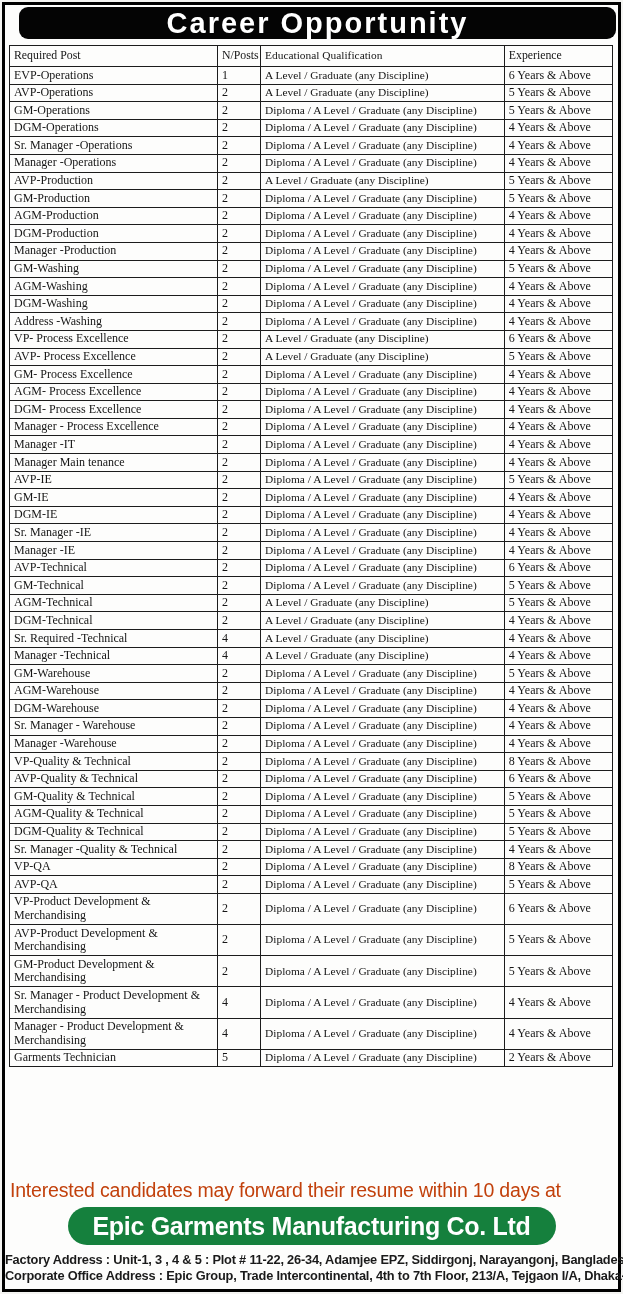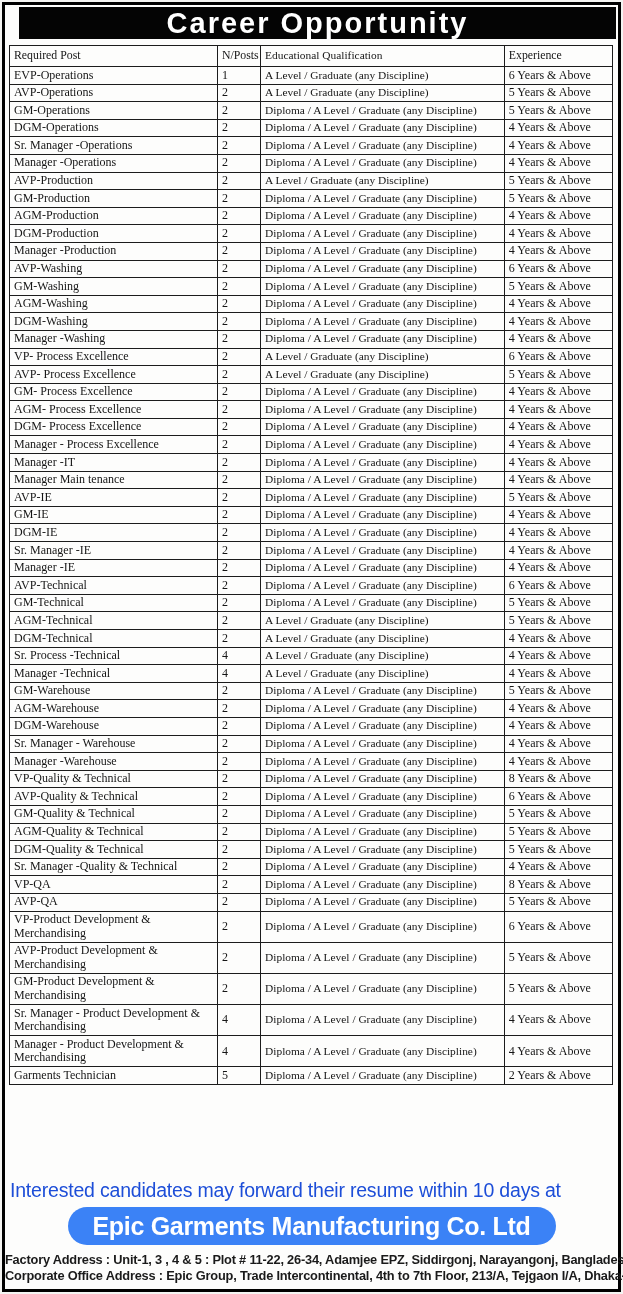--- a/index.html
+++ b/index.html
@@ -19,20 +19,21 @@
     margin: 2px 2px 0 14px;
     height: 32px;
     background: #040404;
     color: #fff;
     text-align: center;
     font-family: "Liberation Sans", sans-serif;
     font-weight: bold;
     font-size: 29px;
     line-height: 33px;
     letter-spacing: 2px;
+    border-radius: 9px;
   }
   table.job-table {
     border-collapse: collapse;
     table-layout: fixed;
     margin: 6px 0 0 4px;
     width: 604px;
   }
   .job-table th, .job-table td {
     border: 1px solid #1c1c1c;
     padding: 1.5px 4px;
@@ -49,30 +50,30 @@
   .col-n     { width: 41px; text-align: center; }
   .col-qual  { width: 232px; font-size: 11.4px !important; white-space: nowrap; }
   .col-exp   { width: 103px; white-space: nowrap; font-family: Liberation Serif, serif; }
   .ad-footer {
     position: absolute;
     left: 0; right: 0; bottom: 2px;
   }
   .resume-line {
     font-family: "Liberation Sans", sans-serif;
     font-size: 19.5px;
-    color: #1d4ed8;
+    color: #c2410c;
     padding: 2px 2px 5px 5px;
     letter-spacing: -0.2px;
     white-space: nowrap;
   }
   .company-banner {
     margin: 0 auto 7px auto;
     width: 488px;
     height: 38px;
-    background: #3b82f6;
+    background: #15803d;
     border-radius: 20px;
     color: #fff;
     text-align: center;
     font-family: "Liberation Sans", sans-serif;
     font-weight: bold;
     font-size: 25px;
     line-height: 38px;
     letter-spacing: -0.3px;
   }
   .addresses {
@@ -172,153 +173,147 @@
           <td class="col-qual">Diploma / A Level / Graduate (any Discipline)</td>
           <td class="col-exp">4 Years &amp; Above</td>
         </tr>
         <tr>
           <td class="col-post">Manager -Production</td>
           <td class="col-n">2</td>
           <td class="col-qual">Diploma / A Level / Graduate (any Discipline)</td>
           <td class="col-exp">4 Years &amp; Above</td>
         </tr>
         <tr>
-          <td class="col-post">AVP-Washing</td>
-          <td class="col-n">2</td>
-          <td class="col-qual">Diploma / A Level / Graduate (any Discipline)</td>
+          <td class="col-post">GM-Washing</td>
+          <td class="col-n">2</td>
+          <td class="col-qual">Diploma / A Level / Graduate (any Discipline)</td>
+          <td class="col-exp">5 Years &amp; Above</td>
+        </tr>
+        <tr>
+          <td class="col-post">AGM-Washing</td>
+          <td class="col-n">2</td>
+          <td class="col-qual">Diploma / A Level / Graduate (any Discipline)</td>
+          <td class="col-exp">4 Years &amp; Above</td>
+        </tr>
+        <tr>
+          <td class="col-post">DGM-Washing</td>
+          <td class="col-n">2</td>
+          <td class="col-qual">Diploma / A Level / Graduate (any Discipline)</td>
+          <td class="col-exp">4 Years &amp; Above</td>
+        </tr>
+        <tr>
+          <td class="col-post">Address -Washing</td>
+          <td class="col-n">2</td>
+          <td class="col-qual">Diploma / A Level / Graduate (any Discipline)</td>
+          <td class="col-exp">4 Years &amp; Above</td>
+        </tr>
+        <tr>
+          <td class="col-post">VP- Process Excellence</td>
+          <td class="col-n">2</td>
+          <td class="col-qual">A Level / Graduate (any Discipline)</td>
           <td class="col-exp">6 Years &amp; Above</td>
         </tr>
         <tr>
-          <td class="col-post">GM-Washing</td>
-          <td class="col-n">2</td>
-          <td class="col-qual">Diploma / A Level / Graduate (any Discipline)</td>
-          <td class="col-exp">5 Years &amp; Above</td>
-        </tr>
-        <tr>
-          <td class="col-post">AGM-Washing</td>
-          <td class="col-n">2</td>
-          <td class="col-qual">Diploma / A Level / Graduate (any Discipline)</td>
-          <td class="col-exp">4 Years &amp; Above</td>
-        </tr>
-        <tr>
-          <td class="col-post">DGM-Washing</td>
-          <td class="col-n">2</td>
-          <td class="col-qual">Diploma / A Level / Graduate (any Discipline)</td>
-          <td class="col-exp">4 Years &amp; Above</td>
-        </tr>
-        <tr>
-          <td class="col-post">Manager -Washing</td>
-          <td class="col-n">2</td>
-          <td class="col-qual">Diploma / A Level / Graduate (any Discipline)</td>
-          <td class="col-exp">4 Years &amp; Above</td>
-        </tr>
-        <tr>
-          <td class="col-post">VP- Process Excellence</td>
-          <td class="col-n">2</td>
-          <td class="col-qual">A Level / Graduate (any Discipline)</td>
+          <td class="col-post">AVP- Process Excellence</td>
+          <td class="col-n">2</td>
+          <td class="col-qual">A Level / Graduate (any Discipline)</td>
+          <td class="col-exp">5 Years &amp; Above</td>
+        </tr>
+        <tr>
+          <td class="col-post">GM- Process Excellence</td>
+          <td class="col-n">2</td>
+          <td class="col-qual">Diploma / A Level / Graduate (any Discipline)</td>
+          <td class="col-exp">4 Years &amp; Above</td>
+        </tr>
+        <tr>
+          <td class="col-post">AGM- Process Excellence</td>
+          <td class="col-n">2</td>
+          <td class="col-qual">Diploma / A Level / Graduate (any Discipline)</td>
+          <td class="col-exp">4 Years &amp; Above</td>
+        </tr>
+        <tr>
+          <td class="col-post">DGM- Process Excellence</td>
+          <td class="col-n">2</td>
+          <td class="col-qual">Diploma / A Level / Graduate (any Discipline)</td>
+          <td class="col-exp">4 Years &amp; Above</td>
+        </tr>
+        <tr>
+          <td class="col-post">Manager - Process Excellence</td>
+          <td class="col-n">2</td>
+          <td class="col-qual">Diploma / A Level / Graduate (any Discipline)</td>
+          <td class="col-exp">4 Years &amp; Above</td>
+        </tr>
+        <tr>
+          <td class="col-post">Manager -IT</td>
+          <td class="col-n">2</td>
+          <td class="col-qual">Diploma / A Level / Graduate (any Discipline)</td>
+          <td class="col-exp">4 Years &amp; Above</td>
+        </tr>
+        <tr>
+          <td class="col-post">Manager Main tenance</td>
+          <td class="col-n">2</td>
+          <td class="col-qual">Diploma / A Level / Graduate (any Discipline)</td>
+          <td class="col-exp">4 Years &amp; Above</td>
+        </tr>
+        <tr>
+          <td class="col-post">AVP-IE</td>
+          <td class="col-n">2</td>
+          <td class="col-qual">Diploma / A Level / Graduate (any Discipline)</td>
+          <td class="col-exp">5 Years &amp; Above</td>
+        </tr>
+        <tr>
+          <td class="col-post">GM-IE</td>
+          <td class="col-n">2</td>
+          <td class="col-qual">Diploma / A Level / Graduate (any Discipline)</td>
+          <td class="col-exp">4 Years &amp; Above</td>
+        </tr>
+        <tr>
+          <td class="col-post">DGM-IE</td>
+          <td class="col-n">2</td>
+          <td class="col-qual">Diploma / A Level / Graduate (any Discipline)</td>
+          <td class="col-exp">4 Years &amp; Above</td>
+        </tr>
+        <tr>
+          <td class="col-post">Sr. Manager -IE</td>
+          <td class="col-n">2</td>
+          <td class="col-qual">Diploma / A Level / Graduate (any Discipline)</td>
+          <td class="col-exp">4 Years &amp; Above</td>
+        </tr>
+        <tr>
+          <td class="col-post">Manager -IE</td>
+          <td class="col-n">2</td>
+          <td class="col-qual">Diploma / A Level / Graduate (any Discipline)</td>
+          <td class="col-exp">4 Years &amp; Above</td>
+        </tr>
+        <tr>
+          <td class="col-post">AVP-Technical</td>
+          <td class="col-n">2</td>
+          <td class="col-qual">Diploma / A Level / Graduate (any Discipline)</td>
           <td class="col-exp">6 Years &amp; Above</td>
         </tr>
         <tr>
-          <td class="col-post">AVP- Process Excellence</td>
-          <td class="col-n">2</td>
-          <td class="col-qual">A Level / Graduate (any Discipline)</td>
-          <td class="col-exp">5 Years &amp; Above</td>
-        </tr>
-        <tr>
-          <td class="col-post">GM- Process Excellence</td>
-          <td class="col-n">2</td>
-          <td class="col-qual">Diploma / A Level / Graduate (any Discipline)</td>
-          <td class="col-exp">4 Years &amp; Above</td>
-        </tr>
-        <tr>
-          <td class="col-post">AGM- Process Excellence</td>
-          <td class="col-n">2</td>
-          <td class="col-qual">Diploma / A Level / Graduate (any Discipline)</td>
-          <td class="col-exp">4 Years &amp; Above</td>
-        </tr>
-        <tr>
-          <td class="col-post">DGM- Process Excellence</td>
-          <td class="col-n">2</td>
-          <td class="col-qual">Diploma / A Level / Graduate (any Discipline)</td>
-          <td class="col-exp">4 Years &amp; Above</td>
-        </tr>
-        <tr>
-          <td class="col-post">Manager - Process Excellence</td>
-          <td class="col-n">2</td>
-          <td class="col-qual">Diploma / A Level / Graduate (any Discipline)</td>
-          <td class="col-exp">4 Years &amp; Above</td>
-        </tr>
-        <tr>
-          <td class="col-post">Manager -IT</td>
-          <td class="col-n">2</td>
-          <td class="col-qual">Diploma / A Level / Graduate (any Discipline)</td>
-          <td class="col-exp">4 Years &amp; Above</td>
-        </tr>
-        <tr>
-          <td class="col-post">Manager Main tenance</td>
-          <td class="col-n">2</td>
-          <td class="col-qual">Diploma / A Level / Graduate (any Discipline)</td>
-          <td class="col-exp">4 Years &amp; Above</td>
-        </tr>
-        <tr>
-          <td class="col-post">AVP-IE</td>
-          <td class="col-n">2</td>
-          <td class="col-qual">Diploma / A Level / Graduate (any Discipline)</td>
-          <td class="col-exp">5 Years &amp; Above</td>
-        </tr>
-        <tr>
-          <td class="col-post">GM-IE</td>
-          <td class="col-n">2</td>
-          <td class="col-qual">Diploma / A Level / Graduate (any Discipline)</td>
-          <td class="col-exp">4 Years &amp; Above</td>
-        </tr>
-        <tr>
-          <td class="col-post">DGM-IE</td>
-          <td class="col-n">2</td>
-          <td class="col-qual">Diploma / A Level / Graduate (any Discipline)</td>
-          <td class="col-exp">4 Years &amp; Above</td>
-        </tr>
-        <tr>
-          <td class="col-post">Sr. Manager -IE</td>
-          <td class="col-n">2</td>
-          <td class="col-qual">Diploma / A Level / Graduate (any Discipline)</td>
-          <td class="col-exp">4 Years &amp; Above</td>
-        </tr>
-        <tr>
-          <td class="col-post">Manager -IE</td>
-          <td class="col-n">2</td>
-          <td class="col-qual">Diploma / A Level / Graduate (any Discipline)</td>
-          <td class="col-exp">4 Years &amp; Above</td>
-        </tr>
-        <tr>
-          <td class="col-post">AVP-Technical</td>
-          <td class="col-n">2</td>
-          <td class="col-qual">Diploma / A Level / Graduate (any Discipline)</td>
-          <td class="col-exp">6 Years &amp; Above</td>
-        </tr>
-        <tr>
           <td class="col-post">GM-Technical</td>
           <td class="col-n">2</td>
           <td class="col-qual">Diploma / A Level / Graduate (any Discipline)</td>
           <td class="col-exp">5 Years &amp; Above</td>
         </tr>
         <tr>
           <td class="col-post">AGM-Technical</td>
           <td class="col-n">2</td>
           <td class="col-qual">A Level / Graduate (any Discipline)</td>
           <td class="col-exp">5 Years &amp; Above</td>
         </tr>
         <tr>
           <td class="col-post">DGM-Technical</td>
           <td class="col-n">2</td>
           <td class="col-qual">A Level / Graduate (any Discipline)</td>
           <td class="col-exp">4 Years &amp; Above</td>
         </tr>
         <tr>
-          <td class="col-post">Sr. Process -Technical</td>
+          <td class="col-post">Sr. Required -Technical</td>
           <td class="col-n">4</td>
           <td class="col-qual">A Level / Graduate (any Discipline)</td>
           <td class="col-exp">4 Years &amp; Above</td>
         </tr>
         <tr>
           <td class="col-post">Manager -Technical</td>
           <td class="col-n">4</td>
           <td class="col-qual">A Level / Graduate (any Discipline)</td>
           <td class="col-exp">4 Years &amp; Above</td>
         </tr>

